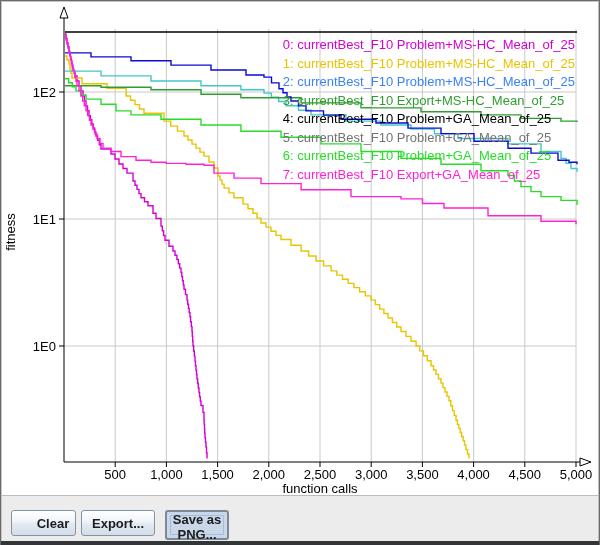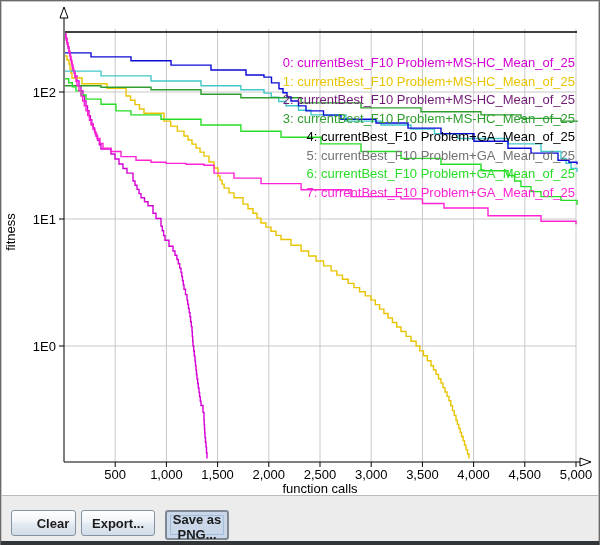--- a/index.html
+++ b/index.html
@@ -10,21 +10,21 @@
     border-left:1px solid #6a6a6a;border-top:1px solid #6a6a6a;border-right:1px solid #6a6a6a;
   }
   #window:before{
     content:"";position:absolute;left:0;top:0;right:0;height:543px;
     border-left:1px solid #c6c6c6;border-top:1px solid #c6c6c6;border-right:1px solid #bdbdbd;
     pointer-events:none;z-index:50;
   }
   #plot-panel{position:relative;width:598px;height:494px;background:#ffffff;}
   #chart-svg{position:absolute;left:0;top:0;}
   #legend{
-    position:absolute;top:53px;right:24px;text-align:right;z-index:5;
+    position:absolute;top:35px;right:24px;z-index:5;
     font-size:13px;line-height:18.5px;white-space:nowrap;letter-spacing:0px;
   }
   .legend-row{height:18.5px;}
   #button-bar{
     position:absolute;left:0;right:0;top:494px;height:47px;background:#ececec;
     border-top:1px solid #bcbcbc;display:flex;align-items:flex-start;
   }
   .jbtn{
     box-sizing:border-box;height:26px;margin-top:14px;
     background:linear-gradient(to bottom,#feffff 0%,#f1f5f9 42%,#e2e9f1 55%,#d3dde8 100%);
@@ -110,26 +110,26 @@
         <path d="M64.0 70.1 H100.0 V74.9 H150.0 V80.0 H200.0 V84.7 H239.9 V88.8 H263.0 V92.1 H270.3 V96.3 H277.7 V100.5 H285.0 V104.7 H297.5 V109.3 H310.0 V113.9 H345.0 V120.1 H380.0 V124.0 H410.0 V128.1 H433.5 V132.8 H457.0 V137.5 H507.0 V142.9 H540.0 V150.5 H560.0 V157.4 H565.0 V162.4 H570.0 V167.5 H576.0 V171.1" fill="none" stroke="#43c8c8" stroke-width="1.4" clip-path="url(#pc)"></path>
         <path d="M64.0 84.7 H100.0 V86.2 H150.0 V88.8 H200.0 V93.3 H239.9 V96.8 H300.1 V101.9 H360.0 V106.9 H420.0 V110.7 H480.0 V113.9 H520.0 V117.4 H560.0 V120.1 H576.0 V121.0" fill="none" stroke="#2f9e2f" stroke-width="1.4" clip-path="url(#pc)"></path>
         <path d="M64.0 31.0 H576.0 V31.0" fill="none" stroke="#000000" stroke-width="1.4" clip-path="url(#pc)"></path>
         <path d="M64.0 51.9 H90.0 V55.9 H130.0 V59.8 H170.0 V64.1 H210.0 V69.0 H245.0 V74.0 H263.0 V76.1 H270.5 V81.9 H278.0 V87.8 H282.0 V91.8 H286.0 V95.9 H290.0 V100.0 H297.5 V104.9 H305.0 V109.9 H322.5 V114.1 H340.0 V118.3 H375.0 V122.0 H407.0 V127.1 H440.0 V132.6 H473.0 V140.2 H507.0 V147.3 H530.0 V152.1 H557.0 V159.3 H568.0 V161.2 H576.0 V163.2" fill="none" stroke="#0b0bd6" stroke-width="1.4" clip-path="url(#pc)"></path>
         <path d="M64.0 77.8 H67.7 V81.8 H71.3 V85.9 H75.0 V89.9 H80.0 V94.0 H85.0 V98.1 H100.0 V103.3 H115.0 V109.9 H130.0 V113.9 H160.0 V118.3 H200.0 V124.0 H239.9 V130.3 H280.0 V136.3 H320.0 V142.9 H360.0 V150.5 H400.0 V157.4 H440.0 V163.2 H480.0 V169.7 H507.0 V174.5 H513.5 V180.0 H520.0 V185.6 H530.0 V190.6 H540.0 V195.6 H560.0 V199.4 H576.0 V204.0" fill="none" stroke="#28dd28" stroke-width="1.4" clip-path="url(#pc)"></path>
         <path d="M64.0 35.0 H65.0 V39.1 H66.0 V43.3 H67.0 V47.4 H68.0 V51.5 H69.0 V55.7 H70.0 V59.8 H71.0 V64.0 H72.0 V68.1 H73.0 V72.3 H74.0 V76.4 H75.0 V80.6 H76.0 V84.7 H78.0 V89.9 H80.0 V95.0 H81.7 V100.0 H83.3 V104.9 H85.0 V109.9 H86.7 V114.6 H88.4 V119.3 H90.0 V124.0 H92.0 V128.5 H94.0 V133.0 H96.0 V137.5 H99.0 V142.4 H102.0 V147.3 H110.0 V150.5 H120.0 V155.6 H135.0 V159.3 H150.0 V161.2 H165.0 V162.4 H185.0 V163.2 H203.0 V164.2 H213.0 V172.1 H233.0 V177.1 H260.0 V182.6 H300.1 V188.7 H350.0 V195.6 H400.0 V197.9 H421.5 V202.5 H443.0 V207.0 H487.0 V214.8 H540.0 V220.3 H575.0 V223.2" fill="none" stroke="#ff22d4" stroke-width="1.4" clip-path="url(#pc)"></path>
       </svg>
     <div id="legend">
         <div class="legend-row" style="color: rgb(212, 0, 212);">0: currentBest_F10 Problem+MS-HC_Mean_of_25</div>
         <div class="legend-row" style="color: rgb(233, 196, 0);">1: currentBest_F10 Problem+MS-HC_Mean_of_25</div>
-        <div class="legend-row" style="color: #701a75;">2: currentBest_F10 Problem+MS-HC_Mean_of_25</div>
-        <div class="legend-row" style="color: rgb(47, 158, 47);">3: currentBest_F10 Problem+MS-HC_Mean_of_25</div>
+        <div class="legend-row" style="color: #3b82f6;">2: currentBest_F10 Problem+MS-HC_Mean_of_25</div>
+        <div class="legend-row" style="color: rgb(47, 158, 47);">3: currentBest_F10 Export+MS-HC_Mean_of_25</div>
         <div class="legend-row" style="color: rgb(0, 0, 0);">4: currentBest_F10 Problem+GA_Mean_of_25</div>
         <div class="legend-row" style="color: #737373;">5: currentBest_F10 Problem+GA_Mean_of_25</div>
         <div class="legend-row" style="color: rgb(40, 221, 40);">6: currentBest_F10 Problem+GA_Mean_of_25</div>
-        <div class="legend-row" style="color: rgb(255, 34, 212);">7: currentBest_F10 Problem+GA_Mean_of_25</div>
+        <div class="legend-row" style="color: rgb(255, 34, 212);">7: currentBest_F10 Export+GA_Mean_of_25</div>
       </div>
   </div>
   <div id="button-bar">
     <button class="jbtn">Clear</button>
     <button class="jbtn">Export...</button>
     <button class="jbtn focused">Save as PNG...</button>
   </div>
   <div id="bottom-edge"></div>
 </div>
 

